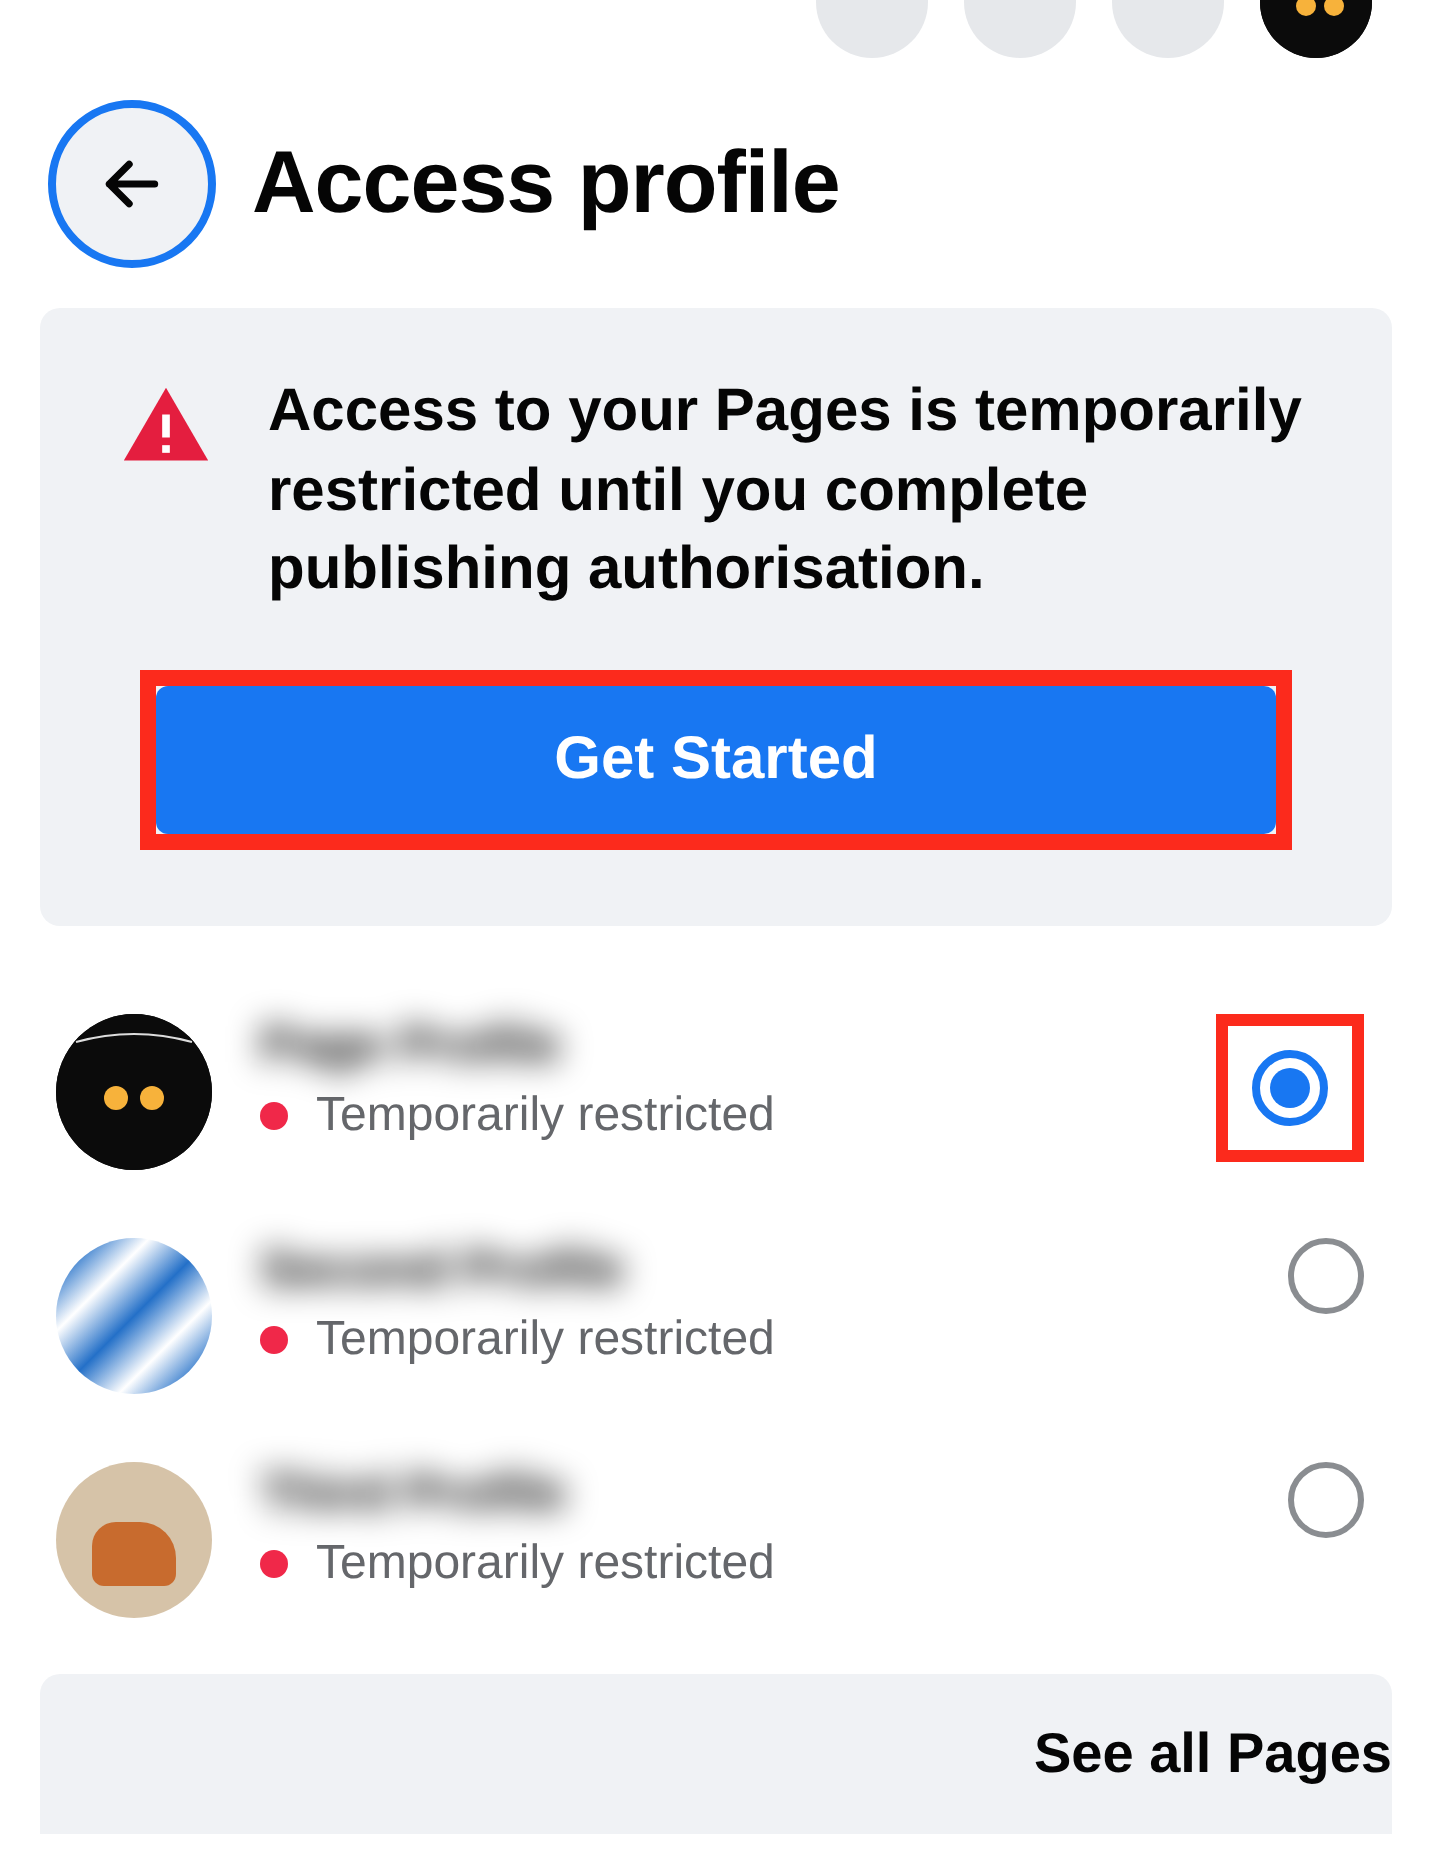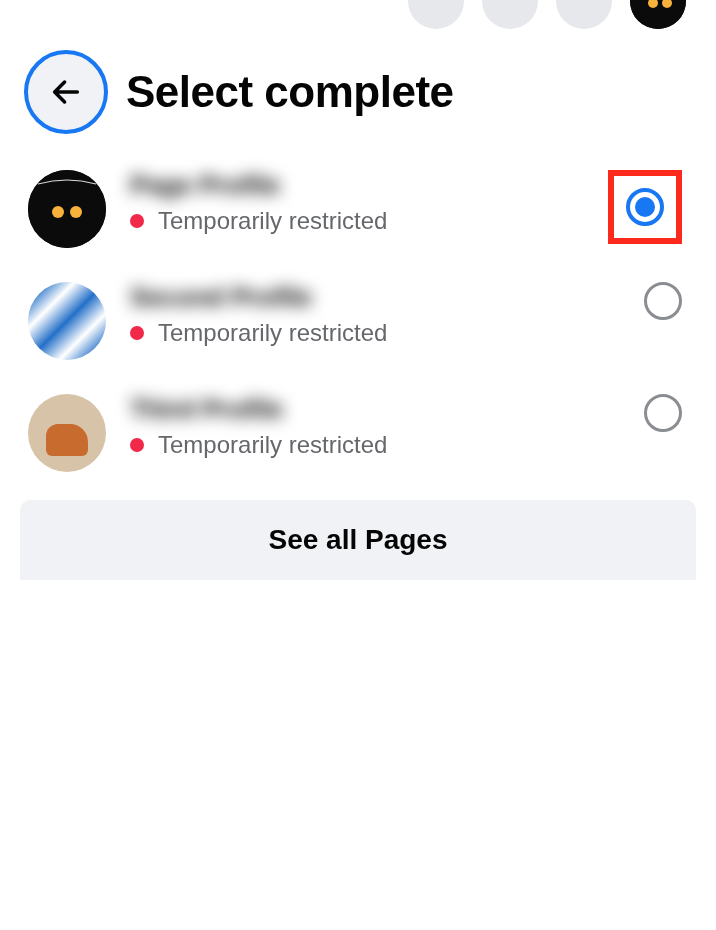--- a/index.html
+++ b/index.html
@@ -208,21 +208,21 @@
     .radio.selected::after {
       content: "";
       width: 20px;
       height: 20px;
       border-radius: 50%;
       background: #1877f2;
     }
     .see-all {
       background: #f0f2f5;
       border-radius: 10px 10px 0 0;
-      text-align: center;
+      text-align: right;
       font-size: 28px;
       font-weight: 600;
       color: #050505;
       padding: 24px 0;
       margin-top: 10px;
       cursor: pointer;
     }
   </style>
 </head>
 <body>
@@ -241,23 +241,38 @@
   </div>
 </div>
 
 <div class="main-container">
   <div class="header">
     <div class="back-button">
       <svg viewBox="0 0 24 24">
         <path d="M20 12H4M4 12L11 5M4 12L11 19" stroke="#050505" stroke-width="2.5" stroke-linecap="round" stroke-linejoin="round" fill="none"></path>
       </svg>
     </div>
-    <h1 class="page-title">Select complete</h1>
+    <h1 class="page-title">Access profile</h1>
   </div>
 
+  <div class="alert-panel">
+    <div class="alert-content">
+      <div class="alert-icon">
+        <svg viewBox="0 0 24 24">
+          <path d="M12 2L1 21h22L12 2z" fill="#e41e3f"></path>
+          <rect x="11" y="9" width="2" height="6" fill="#fff"></rect>
+          <rect x="11" y="17" width="2" height="2" fill="#fff"></rect>
+        </svg>
+      </div>
+      <div class="alert-text">Access to your Pages is temporarily restricted until you complete publishing authorisation.</div>
+    </div>
+    <div class="get-started-wrap">
+      <div class="get-started-button">Get Started</div>
+    </div>
+  </div>
 
   <div class="profile-list">
 
     <div class="profile-item">
       <div class="profile-avatar avatar-1">
         <svg viewBox="0 0 78 78">
           <rect width="78" height="78" fill="#0b0b0b"></rect>
           <circle cx="30" cy="42" r="6" fill="#f7b23b"></circle>
           <circle cx="48" cy="42" r="6" fill="#f7b23b"></circle>
           <path d="M10 14 Q39 6 68 14" stroke="#ddd" stroke-width="1" fill="none"></path>

